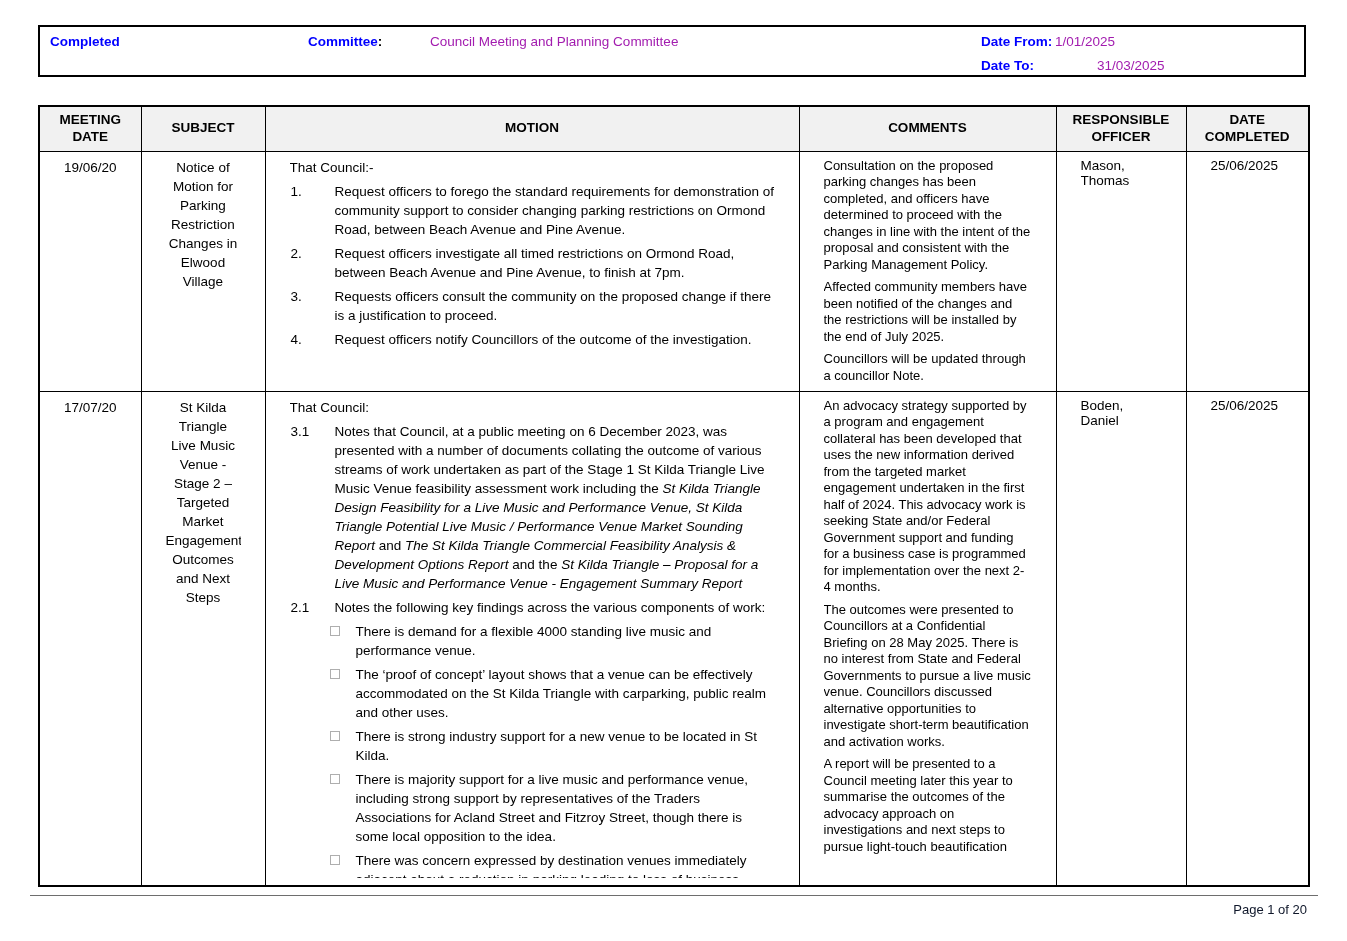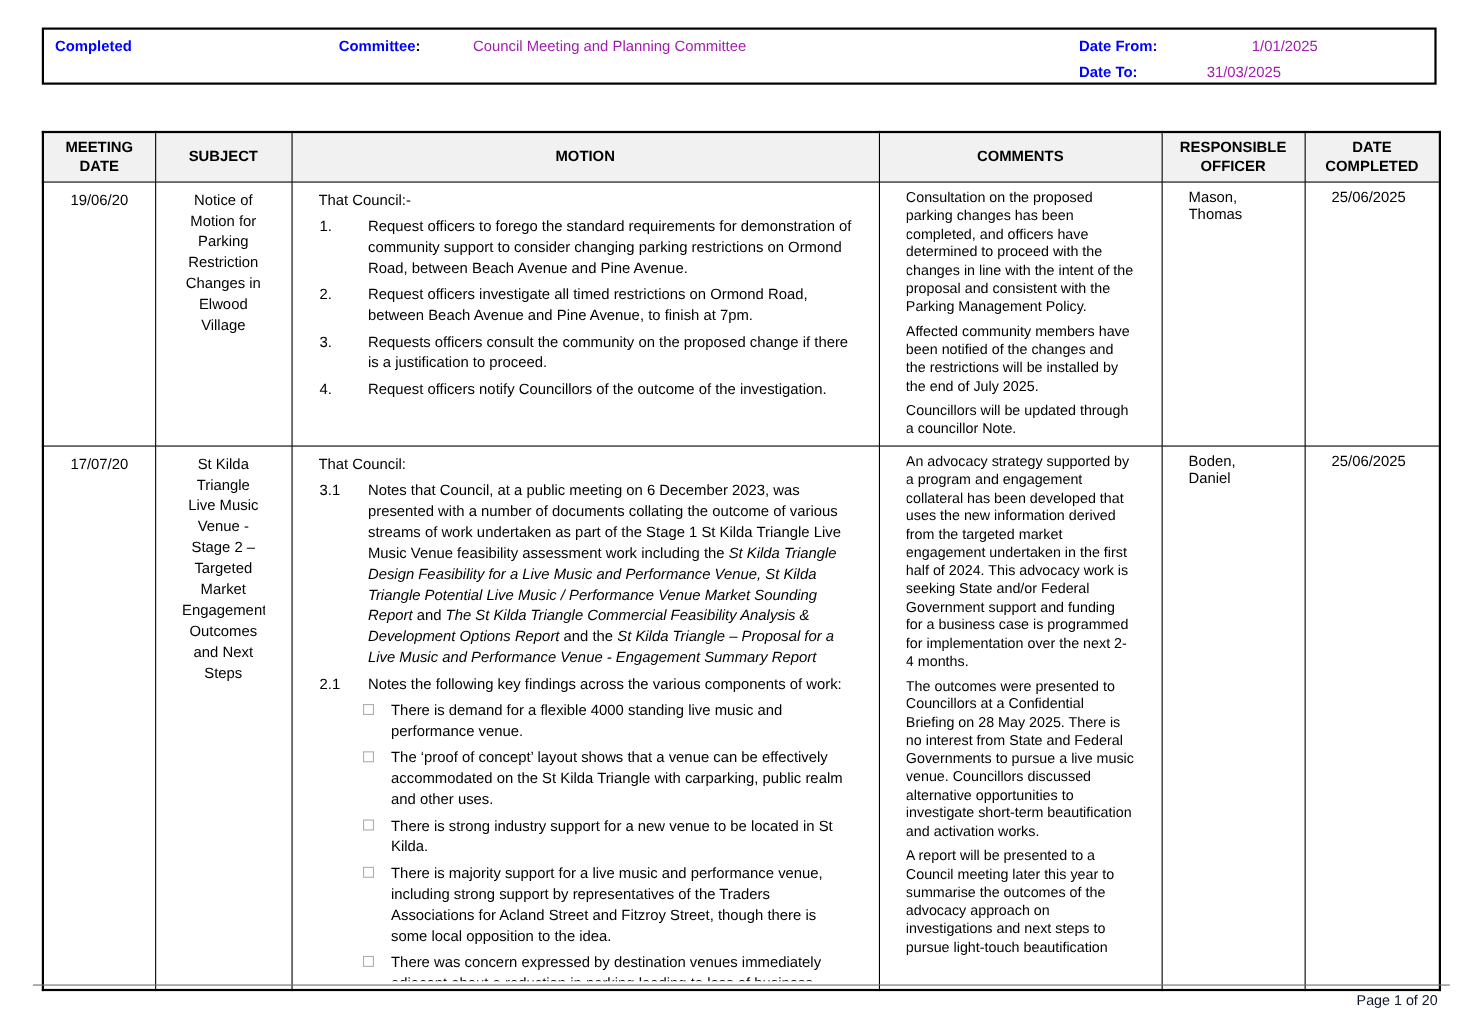--- a/index.html
+++ b/index.html
@@ -12,21 +12,21 @@
   .filter-box{
     position:absolute;left:38px;top:25px;width:1268px;height:52px;
     border:2px solid #000;box-sizing:border-box;background:#fff;
   }
   .fb-item{position:absolute;font-size:13.5px;white-space:nowrap;}
   .fb-label{color:#0000ff;font-weight:bold;}
   .fb-colon{color:#000;font-weight:bold;}
   .fb-value{color:#a21caf;font-weight:normal;}
   
   table.report{
-    position:absolute;left:38px;top:119px;width:1270px;
+    position:absolute;left:38px;top:105px;width:1270px;
     border-collapse:collapse;table-layout:fixed;
     border:2px solid #000;
   }
   col.c0{width:102px;} col.c1{width:124px;} col.c2{width:534px;}
   col.c3{width:257px;} col.c4{width:130px;} col.c5{width:123px;}
   th{
     border:1px solid #000;background:#f1f1f1;font-weight:bold;
     font-size:13.5px;line-height:1.25;text-align:center;vertical-align:middle;
     height:45px;padding:3px 2px;box-sizing:border-box;
   }
@@ -67,21 +67,21 @@
 </head>
 <body>
 
 <div class="filter-box">
   <span class="fb-item fb-label" style="left:10px;top:7px;">Completed</span>
   <span class="fb-item" style="left:268px;top:7px;">
     <span class="fb-label">Committee</span><span class="fb-colon">:</span>
   </span>
   <span class="fb-item fb-value" style="left:390px;top:7px;">Council Meeting and Planning Committee</span>
   <span class="fb-item fb-label" style="left:941px;top:7px;">Date From:</span>
-  <span class="fb-item fb-value" style="left:1098px;top:7px;">1/01/2025</span>
+  <span class="fb-item fb-value" style="left:1015px;top:7px;">1/01/2025</span>
   <span class="fb-item fb-label" style="left:941px;top:31px;">Date To:</span>
   <span class="fb-item fb-value" style="left:1057px;top:31px;">31/03/2025</span>
 </div>
 
 <table class="report" id="report-table">
   <colgroup>
     <col class="c0">
       <col class="c1">
       <col class="c2">
       <col class="c3">

